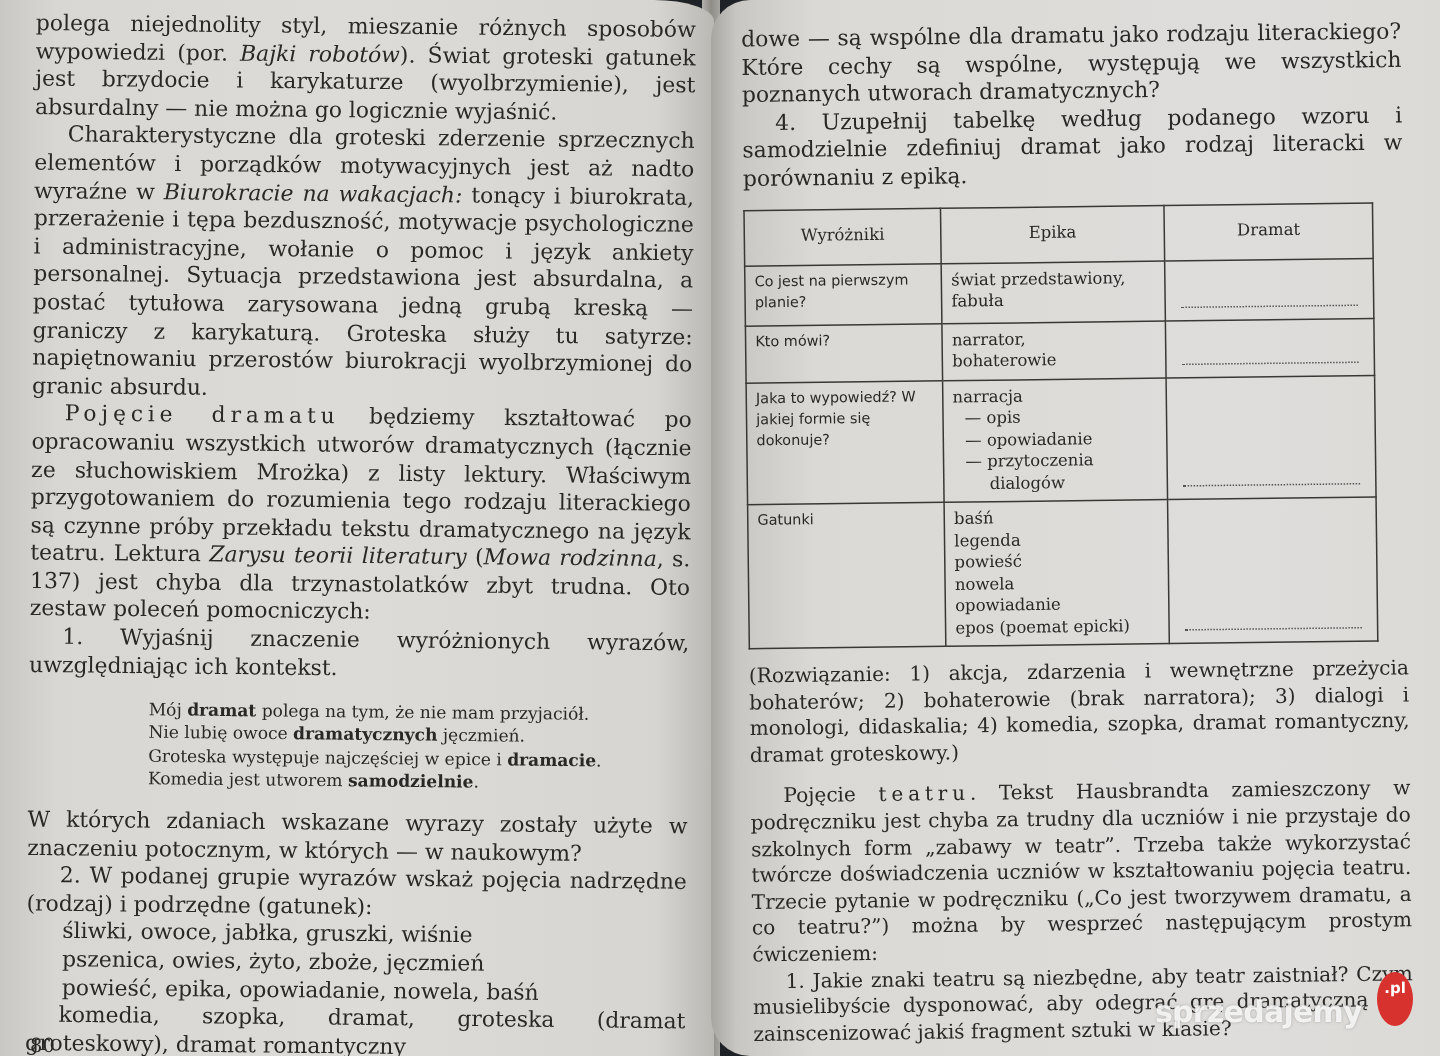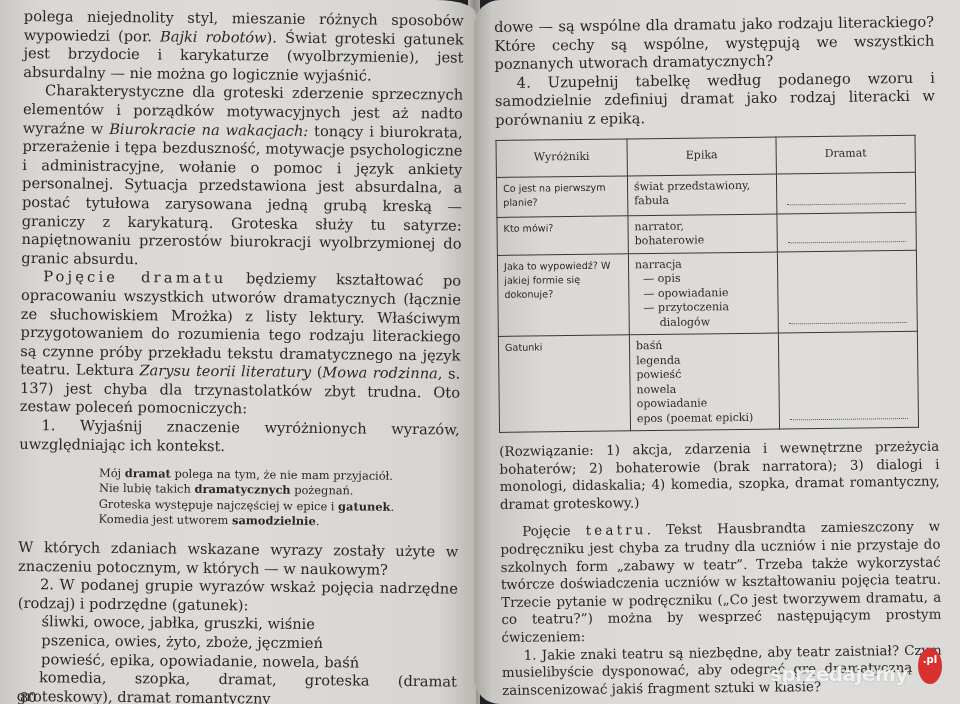--- a/index.html
+++ b/index.html
@@ -75,22 +75,22 @@
 <div class="gutter"></div>
 
 <div class="page left">
   <div class="text">
     <p><span>polega niejednolity styl, mieszanie różnych sposobów wypowiedzi (por. </span><i>Bajki robotów</i><span>). Świat groteski gatunek jest brzydocie i karykaturze (wyolbrzymienie), jest absurdalny — nie można go logicznie wyjaśnić.</span></p>
     <p class="indent"><span>Charakterystyczne dla groteski zderzenie sprzecznych elementów i porządków motywacyjnych jest aż nadto wyraźne w </span><i>Biurokracie na wakacjach:</i><span> tonący i biurokrata, przerażenie i tępa bezduszność, motywacje psychologiczne i administracyjne, wołanie o pomoc i język ankiety personalnej. Sytuacja przedstawiona jest absurdalna, a postać tytułowa zarysowana jedną grubą kreską — graniczy z karykaturą. Groteska służy tu satyrze: napiętnowaniu przerostów biurokracji wyolbrzymionej do granic absurdu.</span></p>
     <p class="indent"><span class="spaced-n">Pojęcie dramatu</span><span> będziemy kształtować po opracowaniu wszystkich utworów dramatycznych (łącznie ze słuchowiskiem Mrożka) z listy lektury. Właściwym przygotowaniem do rozumienia tego rodzaju literackiego są czynne próby przekładu tekstu dramatycznego na język teatru. Lektura </span><i>Zarysu teorii literatury</i><span> (</span><i>Mowa rodzinna</i><span>, s. 137) jest chyba dla trzynastolatków zbyt trudna. Oto zestaw poleceń pomocniczych:</span></p>
     <p class="indent">1. Wyjaśnij znaczenie wyróżnionych wyrazów, uwzględniając ich kontekst.</p>
     <div class="quote">
       <div><span>Mój </span><b>dramat</b><span> polega na tym, że nie mam przyjaciół.</span></div>
-      <div><span>Nie lubię takich </span><b>dramatycznych</b><span> pożegnań.</span></div>
-      <div><span>Groteska występuje najczęściej w epice i </span><b>gatunek</b><span>.</span></div>
+      <div><span>Nie lubię owoce </span><b>dramatycznych</b><span> jęczmień.</span></div>
+      <div><span>Groteska występuje najczęściej w epice i </span><b>dramacie</b><span>.</span></div>
       <div><span>Komedia jest utworem </span><b>samodzielnie</b><span>.</span></div>
     </div>
     <p>W których zdaniach wskazane wyrazy zostały użyte w znaczeniu potocznym, w których — w naukowym?</p>
     <p class="indent">2. W podanej grupie wyrazów wskaż pojęcia nadrzędne (rodzaj) i podrzędne (gatunek):</p>
     <div class="list">
       <div>śliwki, owoce, jabłka, gruszki, wiśnie</div>
       <div>pszenica, owies, żyto, zboże, jęczmień</div>
       <div>powieść, epika, opowiadanie, nowela, baśń</div>
     </div>
     <p class="indent">komedia, szopka, dramat, groteska (dramat groteskowy), dramat romantyczny</p>

